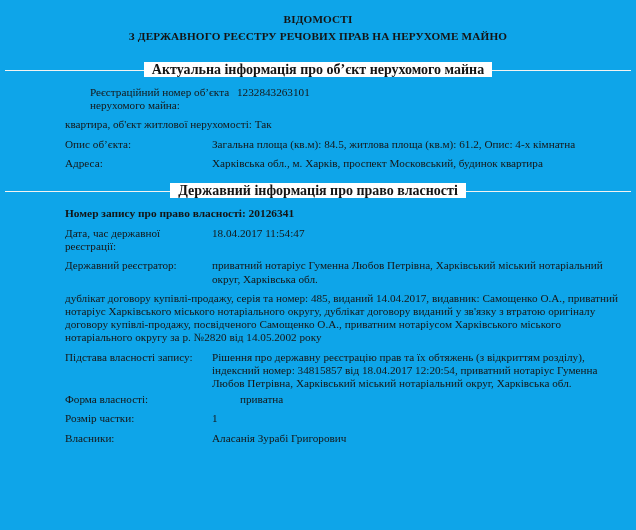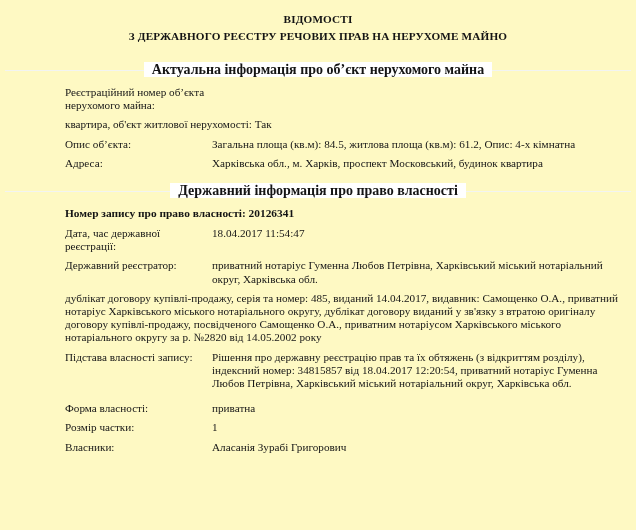--- a/index.html
+++ b/index.html
@@ -13,21 +13,21 @@
     height: 530px;
     overflow: hidden;
     font-family: "Liberation Serif", "DejaVu Serif", serif;
     color: #141414;
     -webkit-font-smoothing: antialiased;
   }
   .page {
     position: relative;
     width: 636px;
     height: 530px;
-    background: #fef9c3;
+    background: #0ea5e9;
     padding: 0;
     box-sizing: border-box;
     font-family: Liberation Serif, serif;
   }
 
   
   .doc-title {
     text-align: center;
     font-weight: bold;
     font-size: 11.2px;
@@ -102,43 +102,44 @@
     line-height: 13.2px;
     color: #161616;
   }
   .row .value {
     flex: 1 1 auto;
     font-size: 11.2px;
     line-height: 13.2px;
     color: #161616;
     text-align: left;
   }
-  #row-reg-number { margin-top: 9px; }
+  #row-reg-number { margin-top: 9px; margin-left: 25px; }
   #row-date-reg { margin-top: 7px; }
-  #row-form { margin-top: 12px; }
+  #row-form { margin-top: 3px; gap: 28px; }
 </style>
 </head>
 <body>
 
 <div class="page">
 
   <div class="doc-title">
     <span class="line1">ВІДОМОСТІ</span>
     <span class="line2">З ДЕРЖАВНОГО РЕЄСТРУ РЕЧОВИХ ПРАВ НА НЕРУХОМЕ МАЙНО</span>
   </div>
 
   <div class="section-header" id="section-objekt-header">
     <span class="rule"></span>
     <span class="txt">Актуальна інформація про об’єкт нерухомого майна</span>
   </div>
 
   <div class="fields">
 
     <div class="row" id="row-reg-number">
       <div class="label">Реєстраційний номер об’єкта нерухомого майна:</div>
+      <div class="value">1232843263101</div>
     </div>
 
     <div class="row">
       <div class="value">квартира, об'єкт житлової нерухомості: Так</div>
     </div>
 
     <div class="row">
       <div class="label">Опис об’єкта:</div>
       <div class="value">Загальна площа (кв.м): 84.5, житлова площа (кв.м): 61.2, Опис: 4-х кімнатна</div>
     </div>

